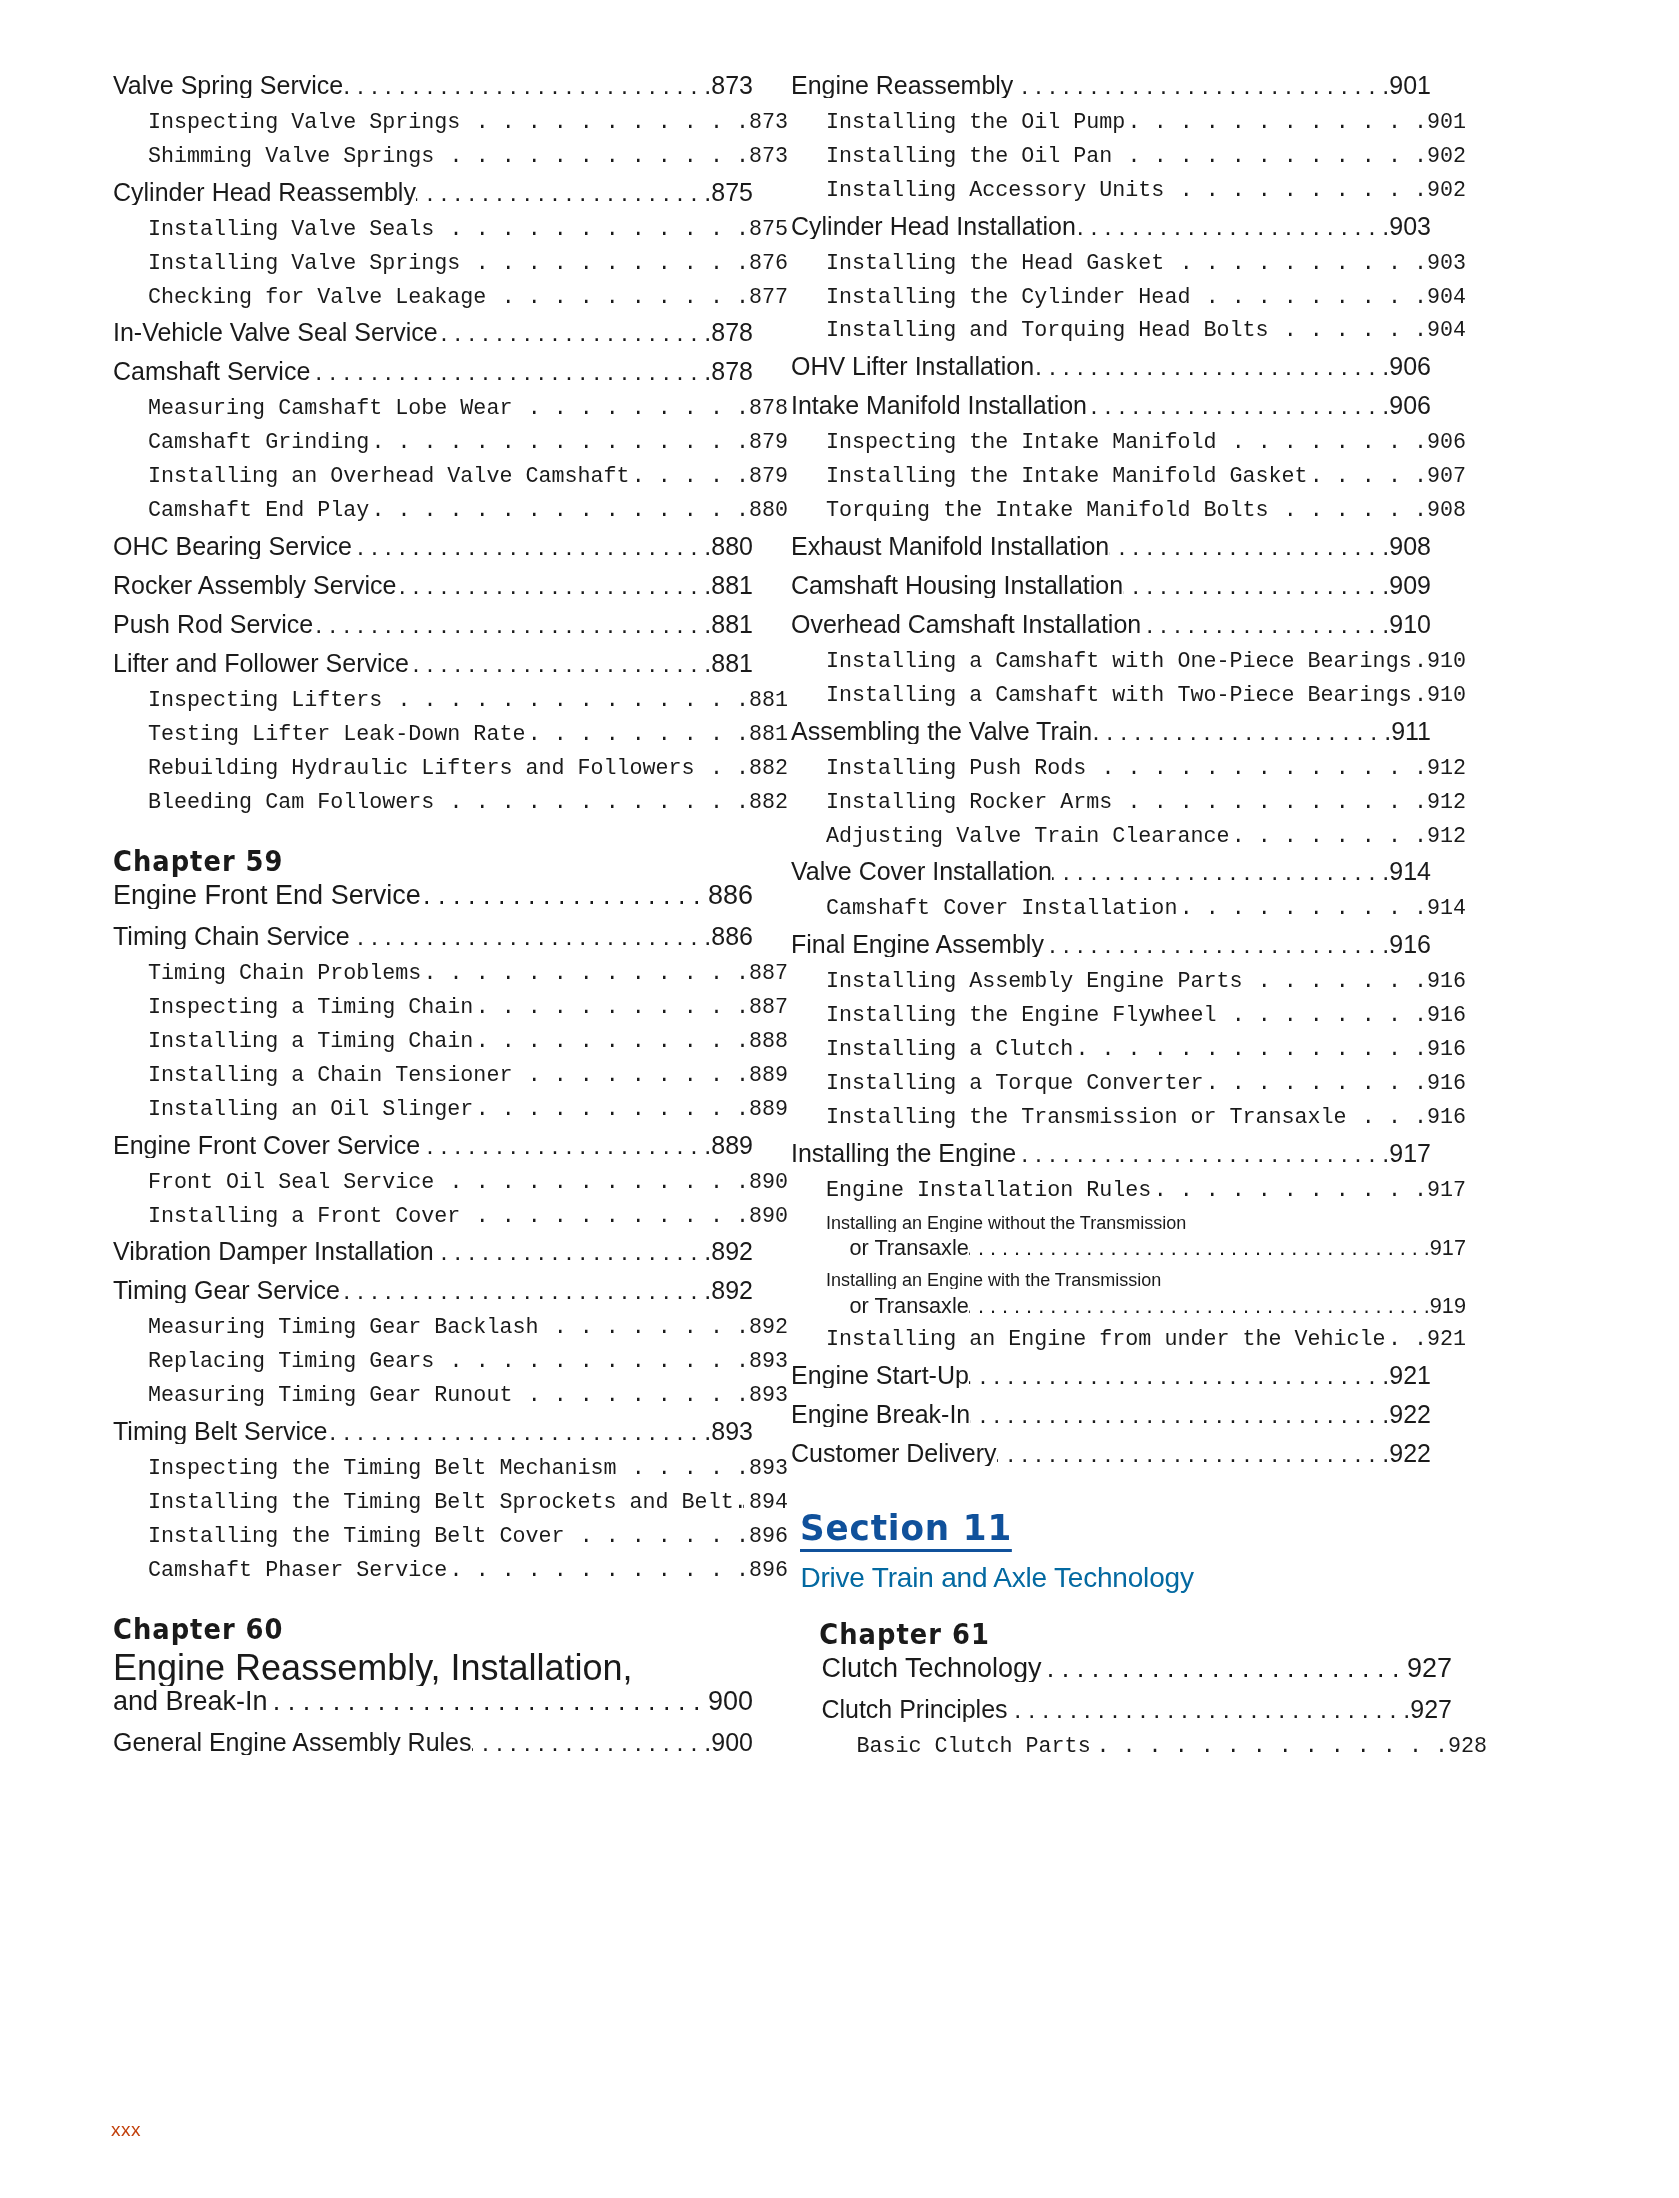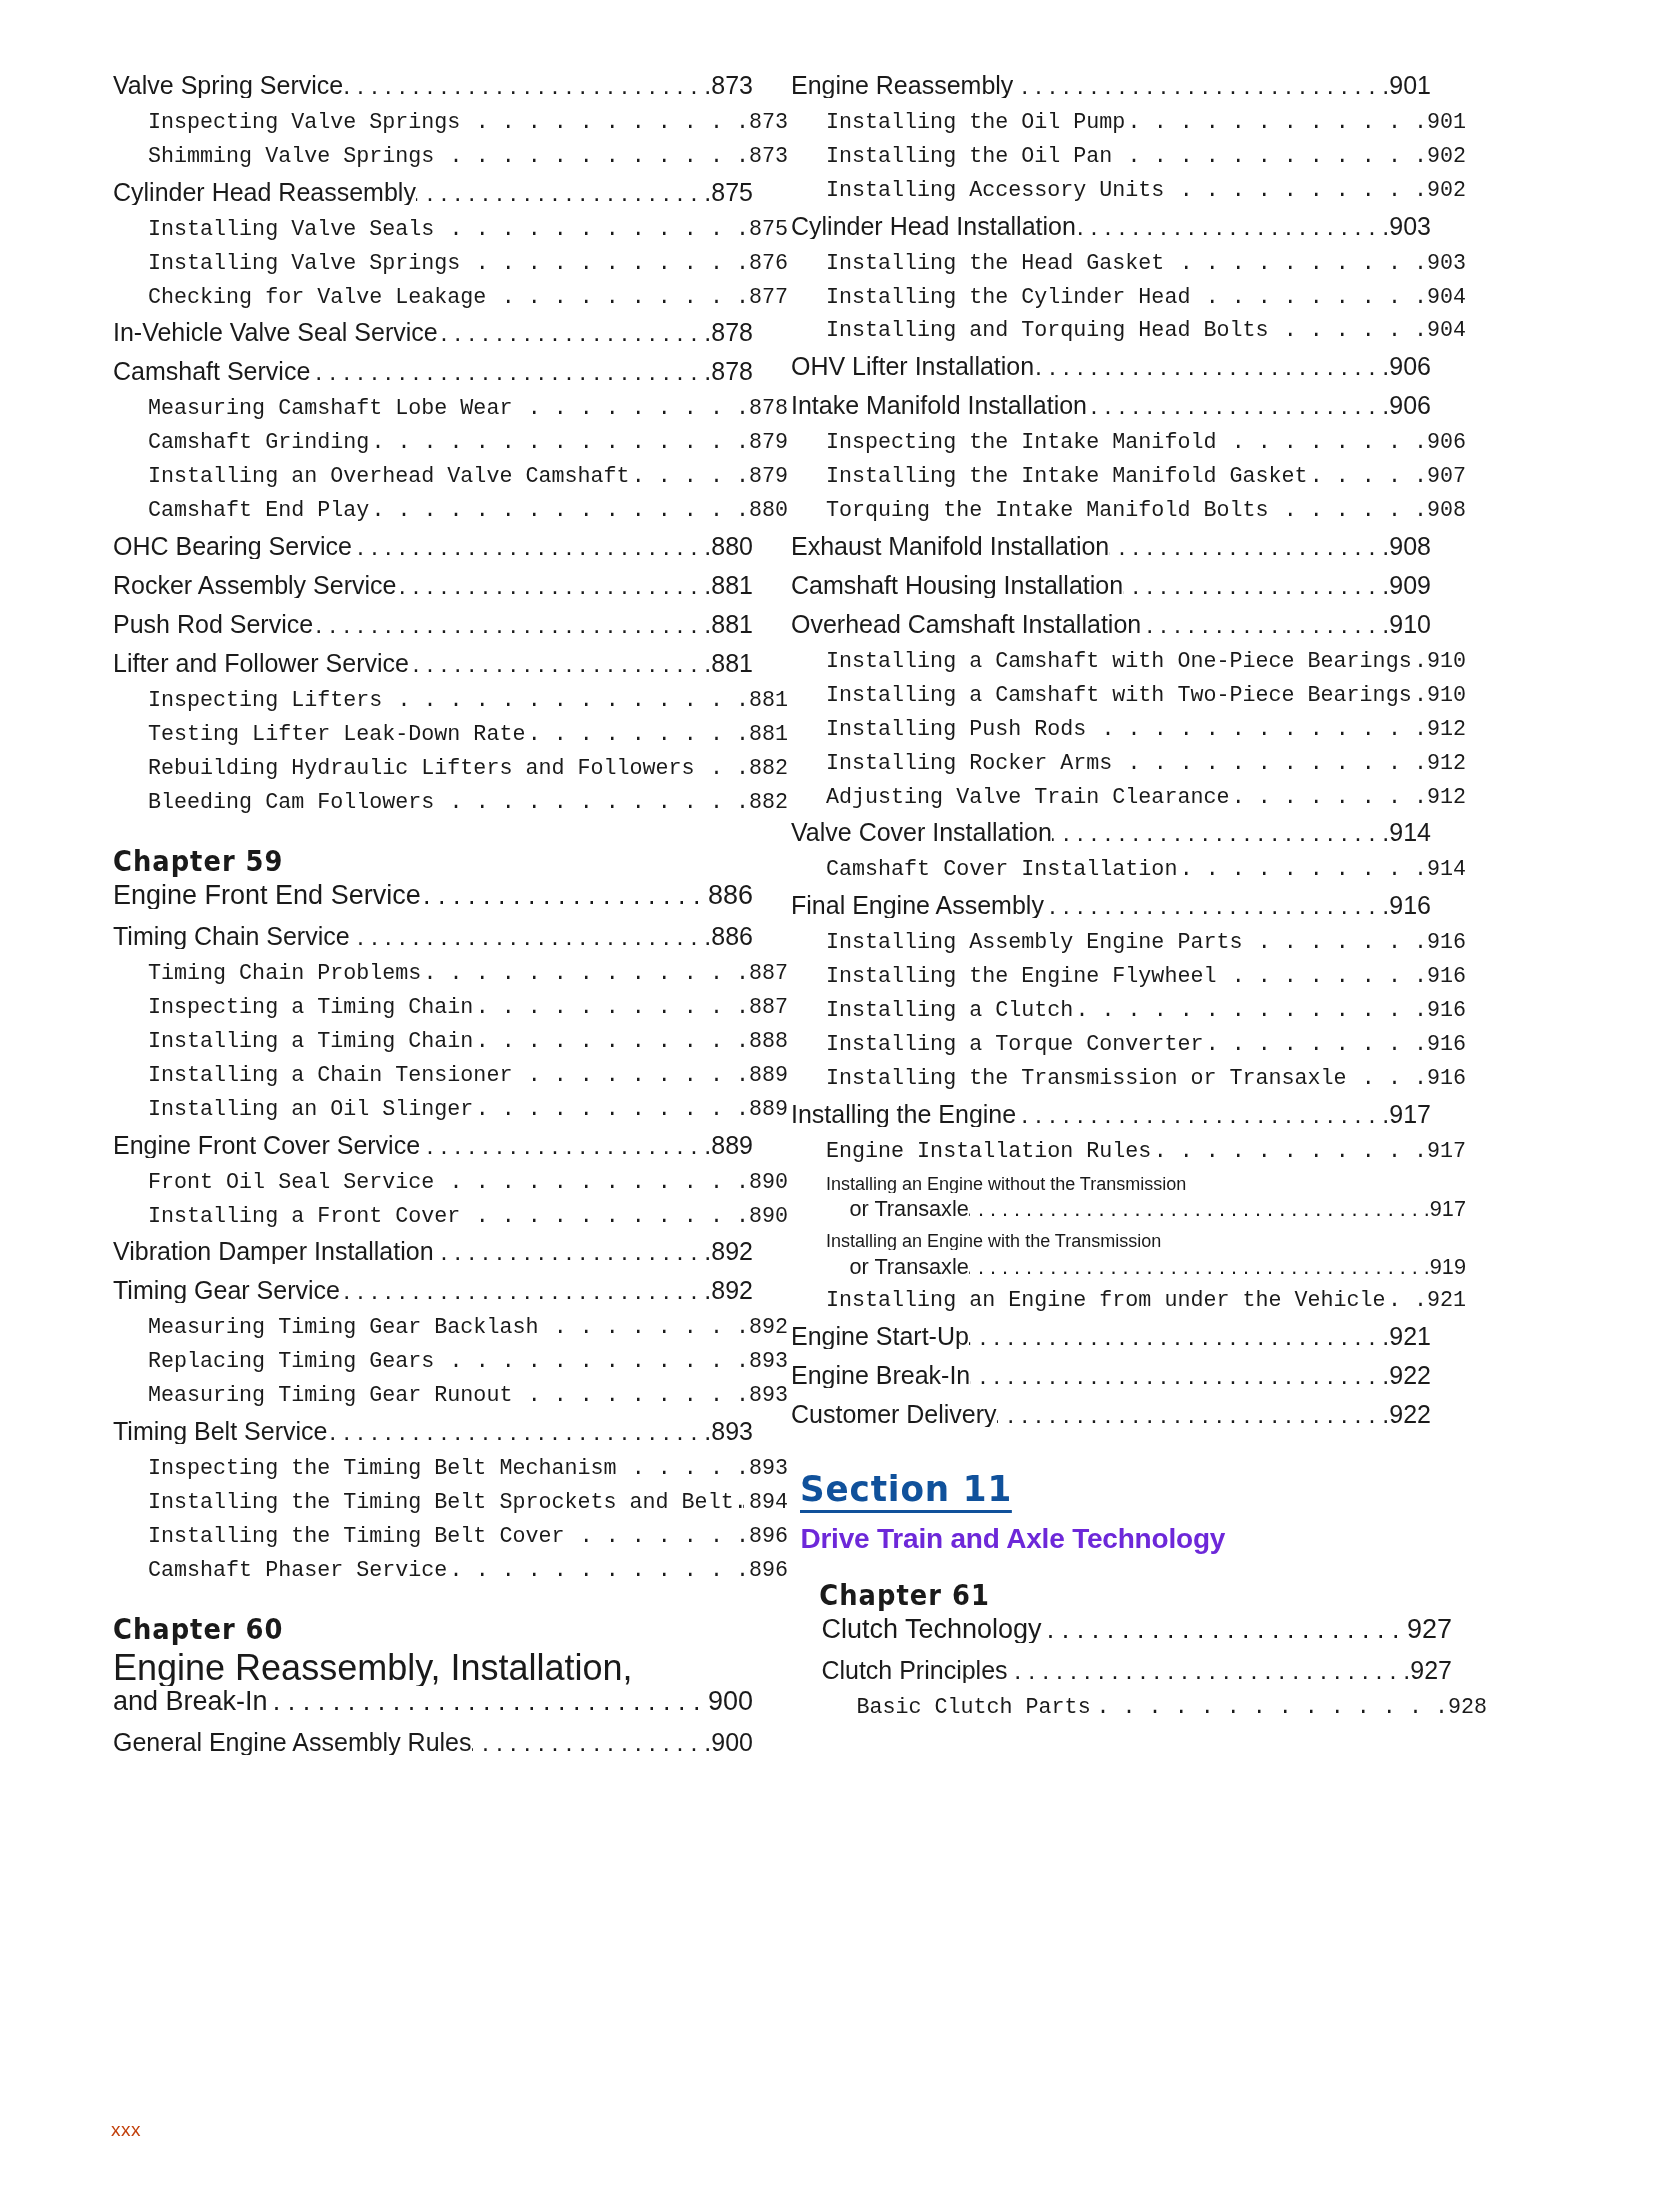--- a/index.html
+++ b/index.html
@@ -139,22 +139,22 @@
     color: #10519B;
     display: inline-block;
     border-bottom: 3.8px solid #10519B;
     padding-bottom: 1.9px;
     margin-bottom: 9.4px;
     transform: scaleX(0.95);
     transform-origin: left center;
   }
   .section-title {
     font-size: 28px;
-    font-weight: bold;
-    color: #6d28d9;
+    font-weight: normal;
+    color: #0369a1;
     margin-bottom: 0;
     letter-spacing: -0.2px;
   }
   .section-block .chapter-kicker {
     margin-top: 24.5px;
     padding-left: 21px;
   }
   .section-block .toc-line {
     padding-left: 21px;
   }
@@ -484,20 +484,25 @@
           </div>
           <div class="toc-line lvl2">
             <span class="label">Installing a Camshaft with One-Piece Bearings</span>
             <span class="leader"></span>
             <span class="page-no">910</span>
           </div>
           <div class="toc-line lvl2">
             <span class="label">Installing a Camshaft with Two-Piece Bearings</span>
             <span class="leader"></span>
             <span class="page-no">910</span>
+          </div>
+          <div class="toc-line lvl1">
+            <span class="label">Assembling the Valve Train</span>
+            <span class="leader"></span>
+            <span class="page-no">911</span>
           </div>
           <div class="toc-line lvl2">
             <span class="label">Installing Push Rods</span>
             <span class="leader"></span>
             <span class="page-no">912</span>
           </div>
           <div class="toc-line lvl2">
             <span class="label">Installing Rocker Arms</span>
             <span class="leader"></span>
             <span class="page-no">912</span>

